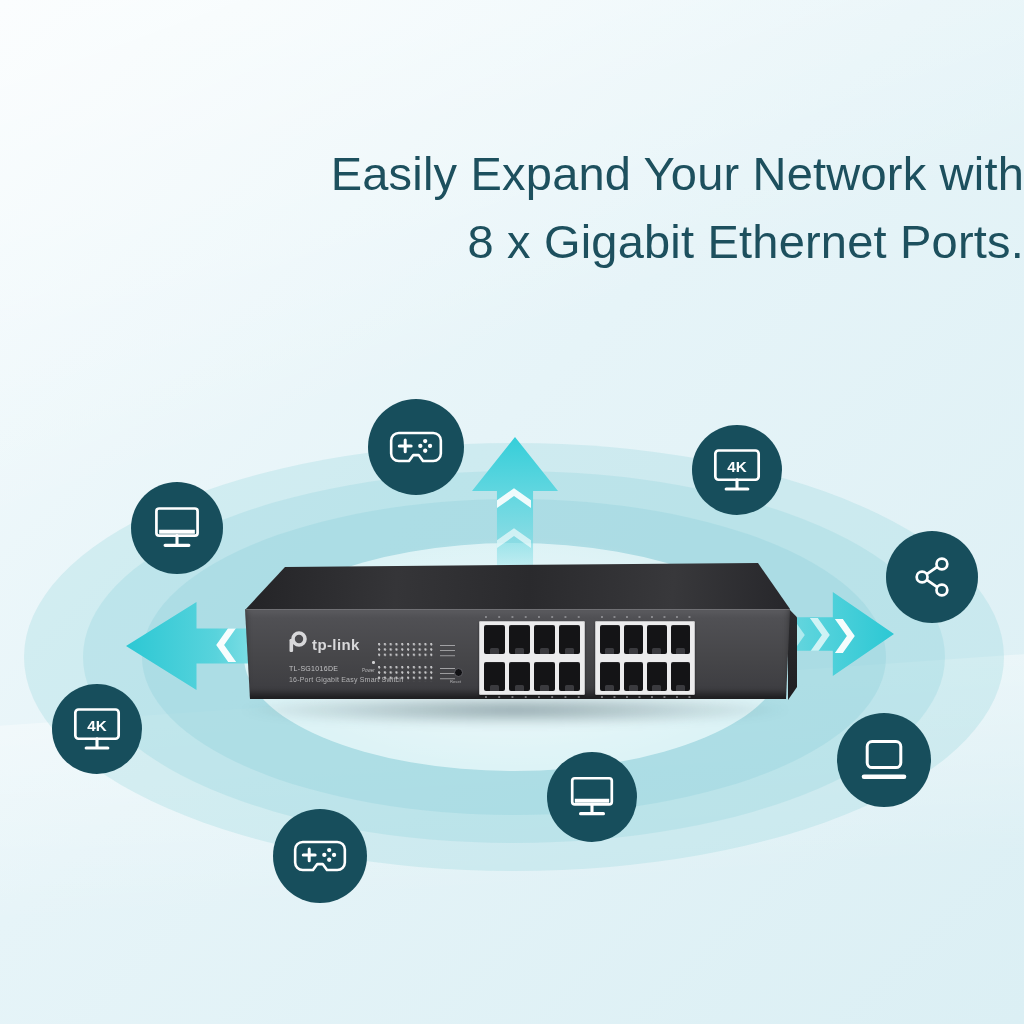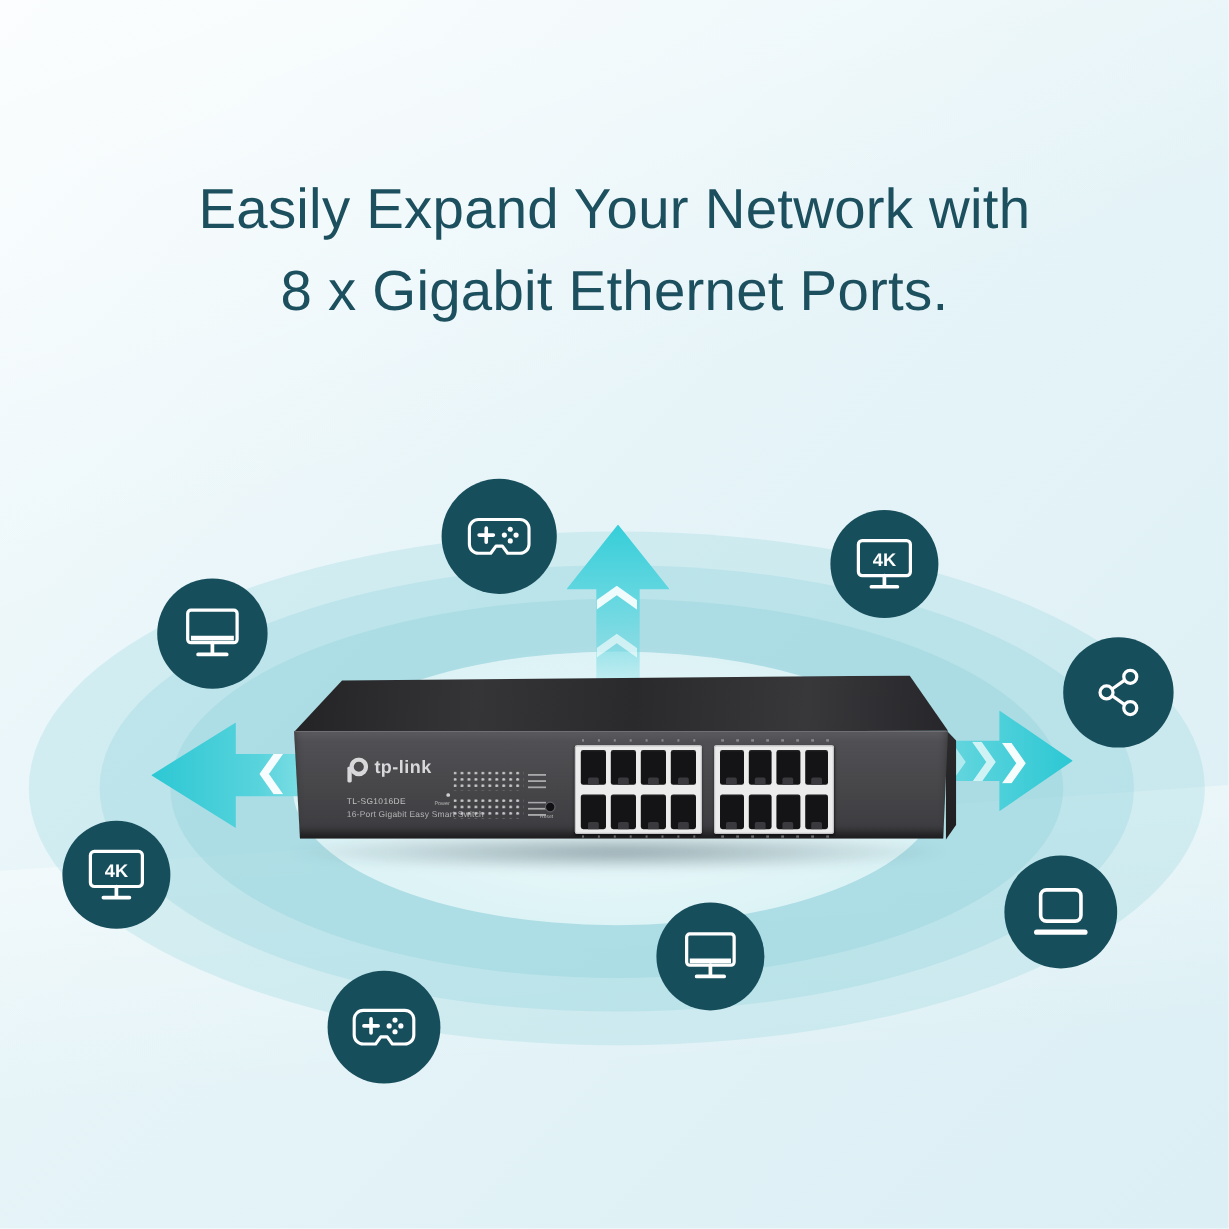--- a/index.html
+++ b/index.html
@@ -10,21 +10,21 @@
     background:linear-gradient(160deg,rgba(255,255,255,.6) 0%,rgba(255,255,255,0) 38%);}
   .light2{position:absolute;left:0;right:0;top:690px;height:334px;z-index:1;transform:skewY(-4deg);
     background:linear-gradient(to bottom,rgba(255,255,255,.38),rgba(255,255,255,0) 60%);}
   .ellipse{position:absolute;border-radius:50%;z-index:2;}
   .e1{left:24px;top:443px;width:980px;height:428px;background:rgba(151,214,222,.30);}
   .e2{left:83px;top:471px;width:862px;height:372px;background:rgba(151,214,222,.34);}
   .e3{left:142px;top:499px;width:744px;height:316px;background:rgba(146,211,220,.38);}
   .e4{left:244px;top:543px;width:540px;height:228px;background:rgba(236,250,251,.75);}
   .glow{position:absolute;left:262px;top:535px;width:510px;height:240px;z-index:3;
     background:radial-gradient(ellipse at center,rgba(255,255,255,.55) 0%,rgba(255,255,255,0) 70%);}
-  .headline{position:absolute;top:140px;left:0;right:0;margin:0;z-index:8;text-align:center;
+  .headline{position:absolute;top:140px;left:0;right:0;margin:0;z-index:8;text-align:right;
     font-size:47px;line-height:68px;font-weight:500;letter-spacing:.2px;color:var(--headline,#1d505e);}
   .headline span{display:block;}
   
   .arrow{position:absolute;z-index:4;}
   .arrow-left{left:126px;top:602px;width:235px;height:88px;
     clip-path:polygon(0 50%,30% 0,30% 30%,100% 30%,100% 70%,30% 70%,30% 100%);
     background:linear-gradient(to right,var(--arrow,#2cc8d4) 0%,#58d3dc 38%,#a9e9ed 72%,rgba(205,242,245,.2) 100%);}
   .arrow-right{left:690px;top:592px;width:204px;height:84px;
     clip-path:polygon(100% 50%,70% 0,70% 30%,0 30%,0 70%,70% 70%,70% 100%);
     background:linear-gradient(to left,var(--arrow,#2cc8d4) 0%,#58d3dc 40%,rgba(187,238,242,.18) 100%);}
@@ -42,21 +42,21 @@
   .sw-top{position:absolute;left:0;top:0;width:550px;height:50px;
     clip-path:polygon(42px 5px,515px 1px,547px 47px,2px 48px);
     background:linear-gradient(94deg,#232326 0%,#353538 28%,#2a2a2d 52%,#38383b 78%,#26262a 100%);}
   .sw-side{position:absolute;left:545px;top:46px;width:9px;height:92px;
     clip-path:polygon(0 0,100% 10%,100% 86%,0 100%);
     background:linear-gradient(180deg,#2c2c2f,#1e1e21);}
   .sw-front{position:absolute;left:2px;top:47px;width:545px;height:90px;
     clip-path:polygon(0 0,545px 0,541px 90px,5px 90px);
     background:linear-gradient(180deg,#5c5c60 0%,#505054 10%,#464649 55%,#3e3e42 88%,#323236 100%);
     box-shadow:inset 0 1px 0 rgba(255,255,255,.15), inset 0 -5px 7px rgba(0,0,0,.45);}
-  .logo-row{position:absolute;left:44px;top:22px;display:flex;align-items:flex-start;gap:5px;}
+  .logo-row{position:absolute;left:44px;top:22px;display:flex;align-items:flex-end;gap:5px;}
   .brand{color:#d8d8da;font-size:15px;font-weight:bold;letter-spacing:.4px;}
   .model{position:absolute;left:44px;top:56px;font-size:7px;color:#c2c2c4;letter-spacing:.3px;}
   .pname{position:absolute;left:44px;top:67px;font-size:7px;color:#b4b4b6;letter-spacing:.2px;}
   .led{position:absolute;width:58px;height:16px;
     background-image:radial-gradient(circle at 1.2px 1.2px,#c6c6c8 1px,transparent 1.35px);
     background-size:5.8px 5.3px;}
   .led1{left:133px;top:34px;} .led2{left:133px;top:57px;}
   .led-labels{position:absolute;width:15px;height:15px;
     background-image:linear-gradient(to bottom,#a9a9ab 0 1.2px,transparent 1.2px);
     background-size:100% 5.2px;}

